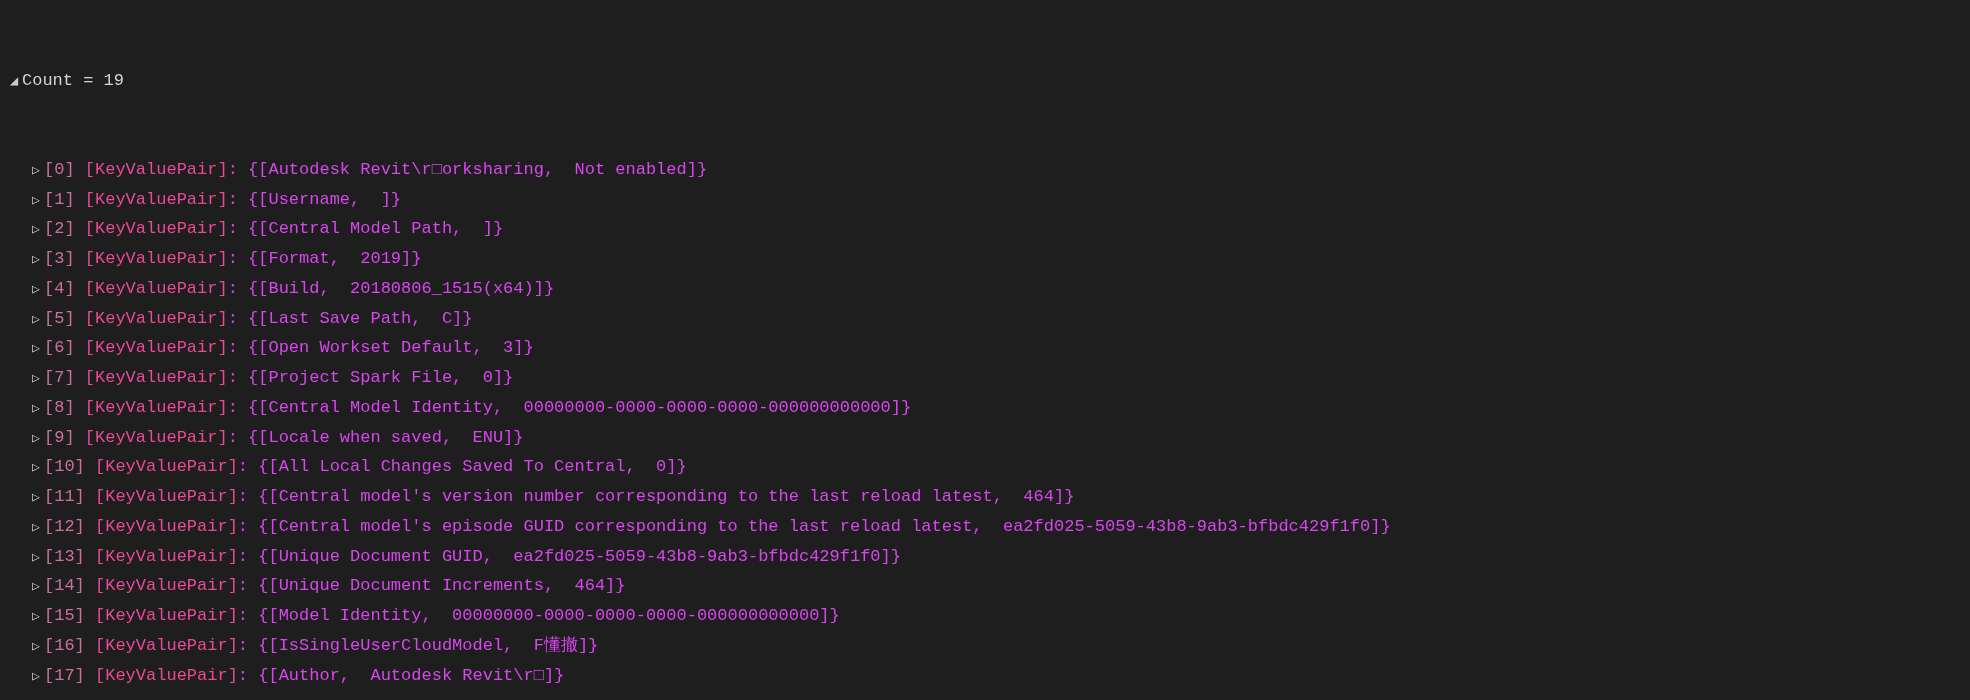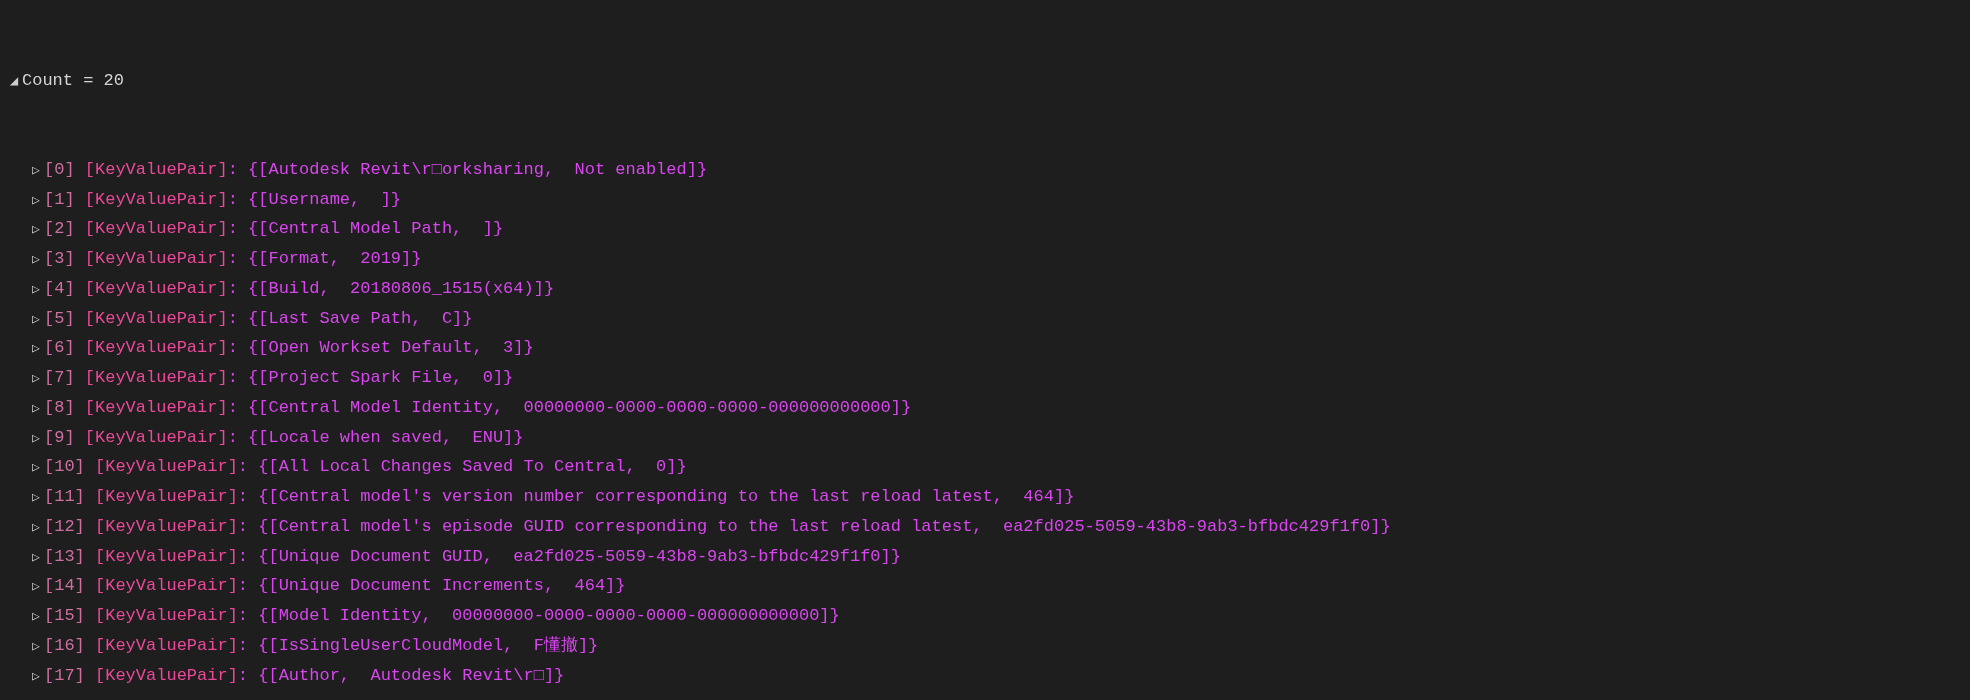--- a/index.html
+++ b/index.html
@@ -51,16 +51,16 @@
   .child-row {
     padding-left: 22px;
   }
 </style>
 </head>
 <body>
 
 <div class="tree">
   <div class="row count-line">
     <span class="arrow down">◢</span>
-    <span class="label">Count = 20</span>
+    <span class="label">Count = 19</span>
   </div>
   <div id="items"><div class="row child-row"><span class="arrow">▷</span><span class="idx">[0]</span><span class="colon-brace"> </span><span class="kvp">[KeyValuePair]</span><span class="pair">: {[Autodesk Revit\r□orksharing,  Not enabled]}</span></div><div class="row child-row"><span class="arrow">▷</span><span class="idx">[1]</span><span class="colon-brace"> </span><span class="kvp">[KeyValuePair]</span><span class="pair">: {[Username,  ]}</span></div><div class="row child-row"><span class="arrow">▷</span><span class="idx">[2]</span><span class="colon-brace"> </span><span class="kvp">[KeyValuePair]</span><span class="pair">: {[Central Model Path,  ]}</span></div><div class="row child-row"><span class="arrow">▷</span><span class="idx">[3]</span><span class="colon-brace"> </span><span class="kvp">[KeyValuePair]</span><span class="pair">: {[Format,  2019]}</span></div><div class="row child-row"><span class="arrow">▷</span><span class="idx">[4]</span><span class="colon-brace"> </span><span class="kvp">[KeyValuePair]</span><span class="pair">: {[Build,  20180806_1515(x64)]}</span></div><div class="row child-row"><span class="arrow">▷</span><span class="idx">[5]</span><span class="colon-brace"> </span><span class="kvp">[KeyValuePair]</span><span class="pair">: {[Last Save Path,  C]}</span></div><div class="row child-row"><span class="arrow">▷</span><span class="idx">[6]</span><span class="colon-brace"> </span><span class="kvp">[KeyValuePair]</span><span class="pair">: {[Open Workset Default,  3]}</span></div><div class="row child-row"><span class="arrow">▷</span><span class="idx">[7]</span><span class="colon-brace"> </span><span class="kvp">[KeyValuePair]</span><span class="pair">: {[Project Spark File,  0]}</span></div><div class="row child-row"><span class="arrow">▷</span><span class="idx">[8]</span><span class="colon-brace"> </span><span class="kvp">[KeyValuePair]</span><span class="pair">: {[Central Model Identity,  00000000-0000-0000-0000-000000000000]}</span></div><div class="row child-row"><span class="arrow">▷</span><span class="idx">[9]</span><span class="colon-brace"> </span><span class="kvp">[KeyValuePair]</span><span class="pair">: {[Locale when saved,  ENU]}</span></div><div class="row child-row"><span class="arrow">▷</span><span class="idx">[10]</span><span class="colon-brace"> </span><span class="kvp">[KeyValuePair]</span><span class="pair">: {[All Local Changes Saved To Central,  0]}</span></div><div class="row child-row"><span class="arrow">▷</span><span class="idx">[11]</span><span class="colon-brace"> </span><span class="kvp">[KeyValuePair]</span><span class="pair">: {[Central model's version number corresponding to the last reload latest,  464]}</span></div><div class="row child-row"><span class="arrow">▷</span><span class="idx">[12]</span><span class="colon-brace"> </span><span class="kvp">[KeyValuePair]</span><span class="pair">: {[Central model's episode GUID corresponding to the last reload latest,  ea2fd025-5059-43b8-9ab3-bfbdc429f1f0]}</span></div><div class="row child-row"><span class="arrow">▷</span><span class="idx">[13]</span><span class="colon-brace"> </span><span class="kvp">[KeyValuePair]</span><span class="pair">: {[Unique Document GUID,  ea2fd025-5059-43b8-9ab3-bfbdc429f1f0]}</span></div><div class="row child-row"><span class="arrow">▷</span><span class="idx">[14]</span><span class="colon-brace"> </span><span class="kvp">[KeyValuePair]</span><span class="pair">: {[Unique Document Increments,  464]}</span></div><div class="row child-row"><span class="arrow">▷</span><span class="idx">[15]</span><span class="colon-brace"> </span><span class="kvp">[KeyValuePair]</span><span class="pair">: {[Model Identity,  00000000-0000-0000-0000-000000000000]}</span></div><div class="row child-row"><span class="arrow">▷</span><span class="idx">[16]</span><span class="colon-brace"> </span><span class="kvp">[KeyValuePair]</span><span class="pair">: {[IsSingleUserCloudModel,  F懂撤]}</span></div><div class="row child-row"><span class="arrow">▷</span><span class="idx">[17]</span><span class="colon-brace"> </span><span class="kvp">[KeyValuePair]</span><span class="pair">: {[Author,  Autodesk Revit\r□]}</span></div></div>
 </div>
 
 </body></html>

